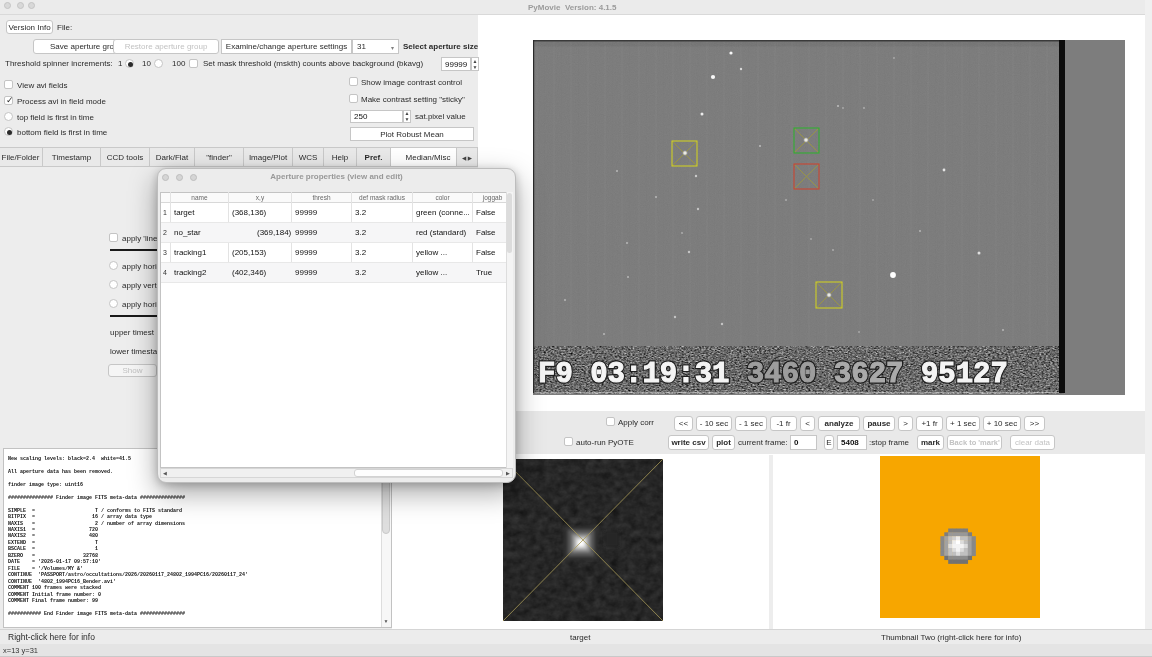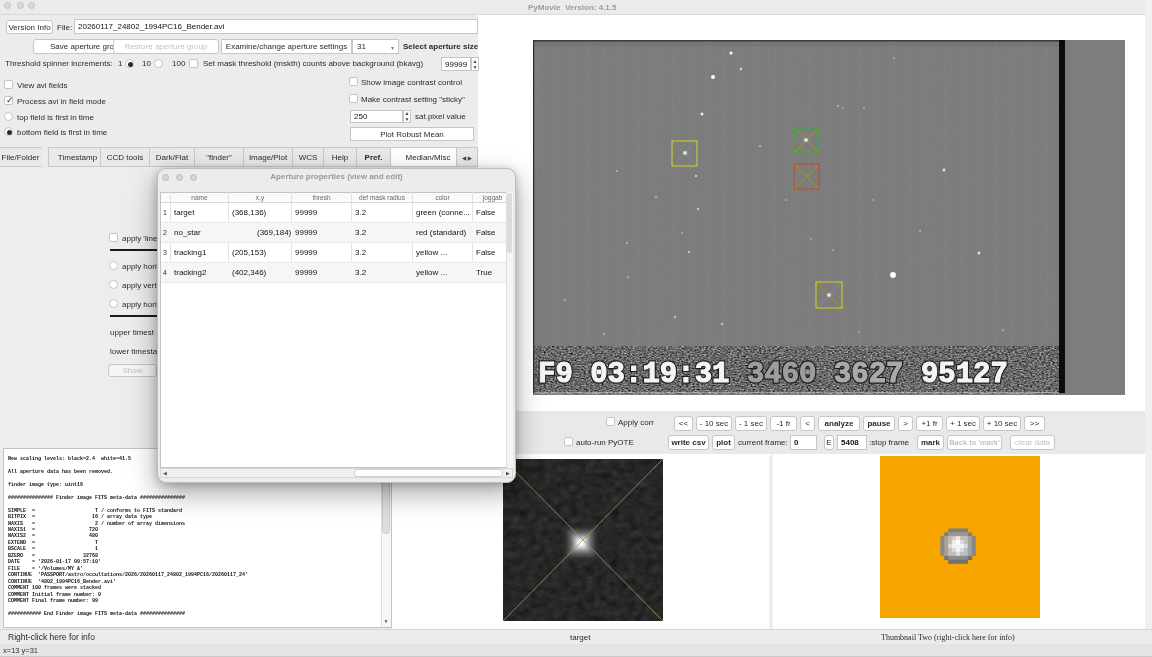--- a/index.html
+++ b/index.html
@@ -27,21 +27,20 @@
 <div class="ab" style="left:4px;top:2px;width:7px;height:7px;border-radius:50%;background:#d8d8d8;border:1px solid #c3c3c3;"></div>
 <div class="ab" style="left:16.5px;top:2px;width:7px;height:7px;border-radius:50%;background:#d8d8d8;border:1px solid #c3c3c3;"></div>
 <div class="ab" style="left:28px;top:2px;width:7px;height:7px;border-radius:50%;background:#d8d8d8;border:1px solid #c3c3c3;"></div>
 <div class="lbl" style="left:528px;top:3px;color:#9b9b9b;font-weight:bold;">PyMovie&nbsp; Version: 4.1.5</div>
 
 <div class="ab" style="left:478px;top:15px;width:667px;height:614px;background:#ffffff;"></div>
 <div class="ab" style="left:1145px;top:0px;width:7px;height:657px;background:#f0f0f0;"></div>
 
 <div class="btn" style="left:6px;top:20px;width:47px;height:14px;line-height:13px;">Version Info</div>
 <div class="lbl" style="left:57px;top:23px;">File:</div>
-<div class="inp" style="left:74px;top:19px;width:404px;height:15px;line-height:14px;padding-left:3px;">20260117_24802_1994PC16_Bender.avi</div>
 
 <div class="btn" style="left:5px;top:39px;width:107px;height:15px;line-height:14px;margin-left:28px;">Save aperture group</div>
 <div class="btn dis" style="left:113px;top:39px;width:106px;height:15px;line-height:14px;">Restore aperture group</div>
 <div class="btn" style="left:221px;top:39px;width:131px;height:15px;line-height:14px;border-radius:0;">Examine/change aperture settings</div>
 <div class="btn" style="left:352px;top:39px;width:47px;height:15px;line-height:14px;border-radius:0;text-align:left;padding-left:4px;">31<span style="position:absolute;right:4px;top:1px;color:#808080;font-size:6px;">▾</span></div>
 <div class="lbl" style="left:403px;top:42px;font-weight:bold;">Select aperture size</div>
 
 <div class="lbl" style="left:5px;top:59px;">Threshold spinner increments:</div>
 <div class="lbl" style="left:118px;top:59px;">1</div>
 <div class="rad" style="left:125px;top:59px;">
@@ -70,21 +69,21 @@
 <div class="cb" style="left:349px;top:77px;"></div>
 <div class="lbl" style="left:361px;top:78px;">Show image contrast control</div>
 <div class="cb" style="left:349px;top:94px;"></div>
 <div class="lbl" style="left:361px;top:95px;">Make contrast setting "sticky"</div>
 <div class="inp" style="left:350px;top:110px;width:53px;height:13px;line-height:12px;padding-left:3px;">250</div>
 <div class="ab" style="left:403px;top:110px;width:8px;height:13px;background:#fff;border:1px solid #c6c6c6;font-size:5px;color:#444;text-align:center;line-height:5.5px;">▲<br>▼</div>
 <div class="lbl" style="left:415px;top:112px;">sat.pixel value</div>
 <div class="btn" style="left:350px;top:127px;width:124px;height:14px;line-height:13px;border-radius:0;">Plot Robust Mean</div>
 
 <div class="tab" style="left:-2px;width:44px;">File/Folder</div>
-<div class="tab" style="left:48px;width:58px;">Timestamp</div>
+<div class="tab" style="left:42px;width:58px;">Timestamp</div>
 <div class="tab" style="left:100px;width:49px;">CCD tools</div>
 <div class="tab" style="left:149px;width:45px;">Dark/Flat</div>
 <div class="tab" style="left:194px;width:49px;">"finder"</div>
 <div class="tab" style="left:243px;width:49px;">Image/Plot</div>
 <div class="tab" style="left:292px;width:31px;">WCS</div>
 <div class="tab" style="left:323px;width:33px;">Help</div>
 <div class="tab" style="left:356px;width:34px;font-weight:bold;">Pref.</div>
 <div class="tab" style="left:390px;width:76px;background:#fff;border-right:1px solid #c9c9c9;">Median/Misc</div>
 <div class="ab" style="left:456px;top:147px;width:22px;height:20px;background:#e9e9e9;border:1px solid #c9c9c9;font-size:5.5px;color:#444;text-align:center;line-height:20px;">◀ ▶</div>
 
@@ -360,21 +359,21 @@
 <rect x="72.1" y="103.6" width="4.25" height="4.25" fill="#727272"></rect>
 <rect x="76.0" y="103.6" width="4.25" height="4.25" fill="#727272"></rect>
 <rect x="80.0" y="103.6" width="4.25" height="4.25" fill="#727272"></rect>
 <rect x="83.8" y="103.6" width="4.25" height="4.25" fill="#727272"></rect>
 </svg>
 </div>
 
 <div class="ab" style="left:0;top:629px;width:1152px;height:15px;background:#ececec;border-top:1px solid #d5d5d5;"></div>
 <div class="lbl" style="left:8px;top:632px;font-size:8.5px;">Right-click here for info</div>
 <div class="lbl" style="left:570px;top:633px;">target</div>
-<div class="lbl" style="left:881px;top:633px;font-family:Liberation Serif, serif;">Thumbnail Two (right-click here for info)</div>
+<div class="lbl" style="left:881px;top:633px;">Thumbnail Two (right-click here for info)</div>
 <div class="ab" style="left:0;top:644px;width:1152px;height:13px;background:#e4e4e4;border-bottom:1px solid #c9c9c9;"></div>
 <div class="lbl" style="left:3px;top:646px;font-size:7.5px;color:#333;">x=13 y=31</div>
 
 <div class="ab" id="dialog" style="left:157px;top:168px;width:359px;height:315px;background:#ececec;border-radius:9px;border:1px solid #bdbdbd;box-shadow:0 10px 28px rgba(0,0,0,0.35), 0 2px 8px rgba(0,0,0,0.2);"></div>
 <div class="ab" style="left:162px;top:174px;width:7px;height:7px;border-radius:50%;background:#d5d5d5;border:1px solid #bdbdbd;"></div>
 <div class="ab" style="left:176px;top:174px;width:7px;height:7px;border-radius:50%;background:#d5d5d5;border:1px solid #bdbdbd;"></div>
 <div class="ab" style="left:190px;top:174px;width:7px;height:7px;border-radius:50%;background:#d5d5d5;border:1px solid #bdbdbd;"></div>
 <div class="ab" style="left:157px;top:172px;width:359px;height:14px;text-align:center;font-size:8px;font-weight:bold;color:#989898;font-family:'Liberation Sans',sans-serif;">Aperture properties (view and edit)</div>
 
 <div class="ab" style="left:160px;top:192px;width:353px;height:276px;background:#fff;border:1px solid #c3c3c3;"></div>

